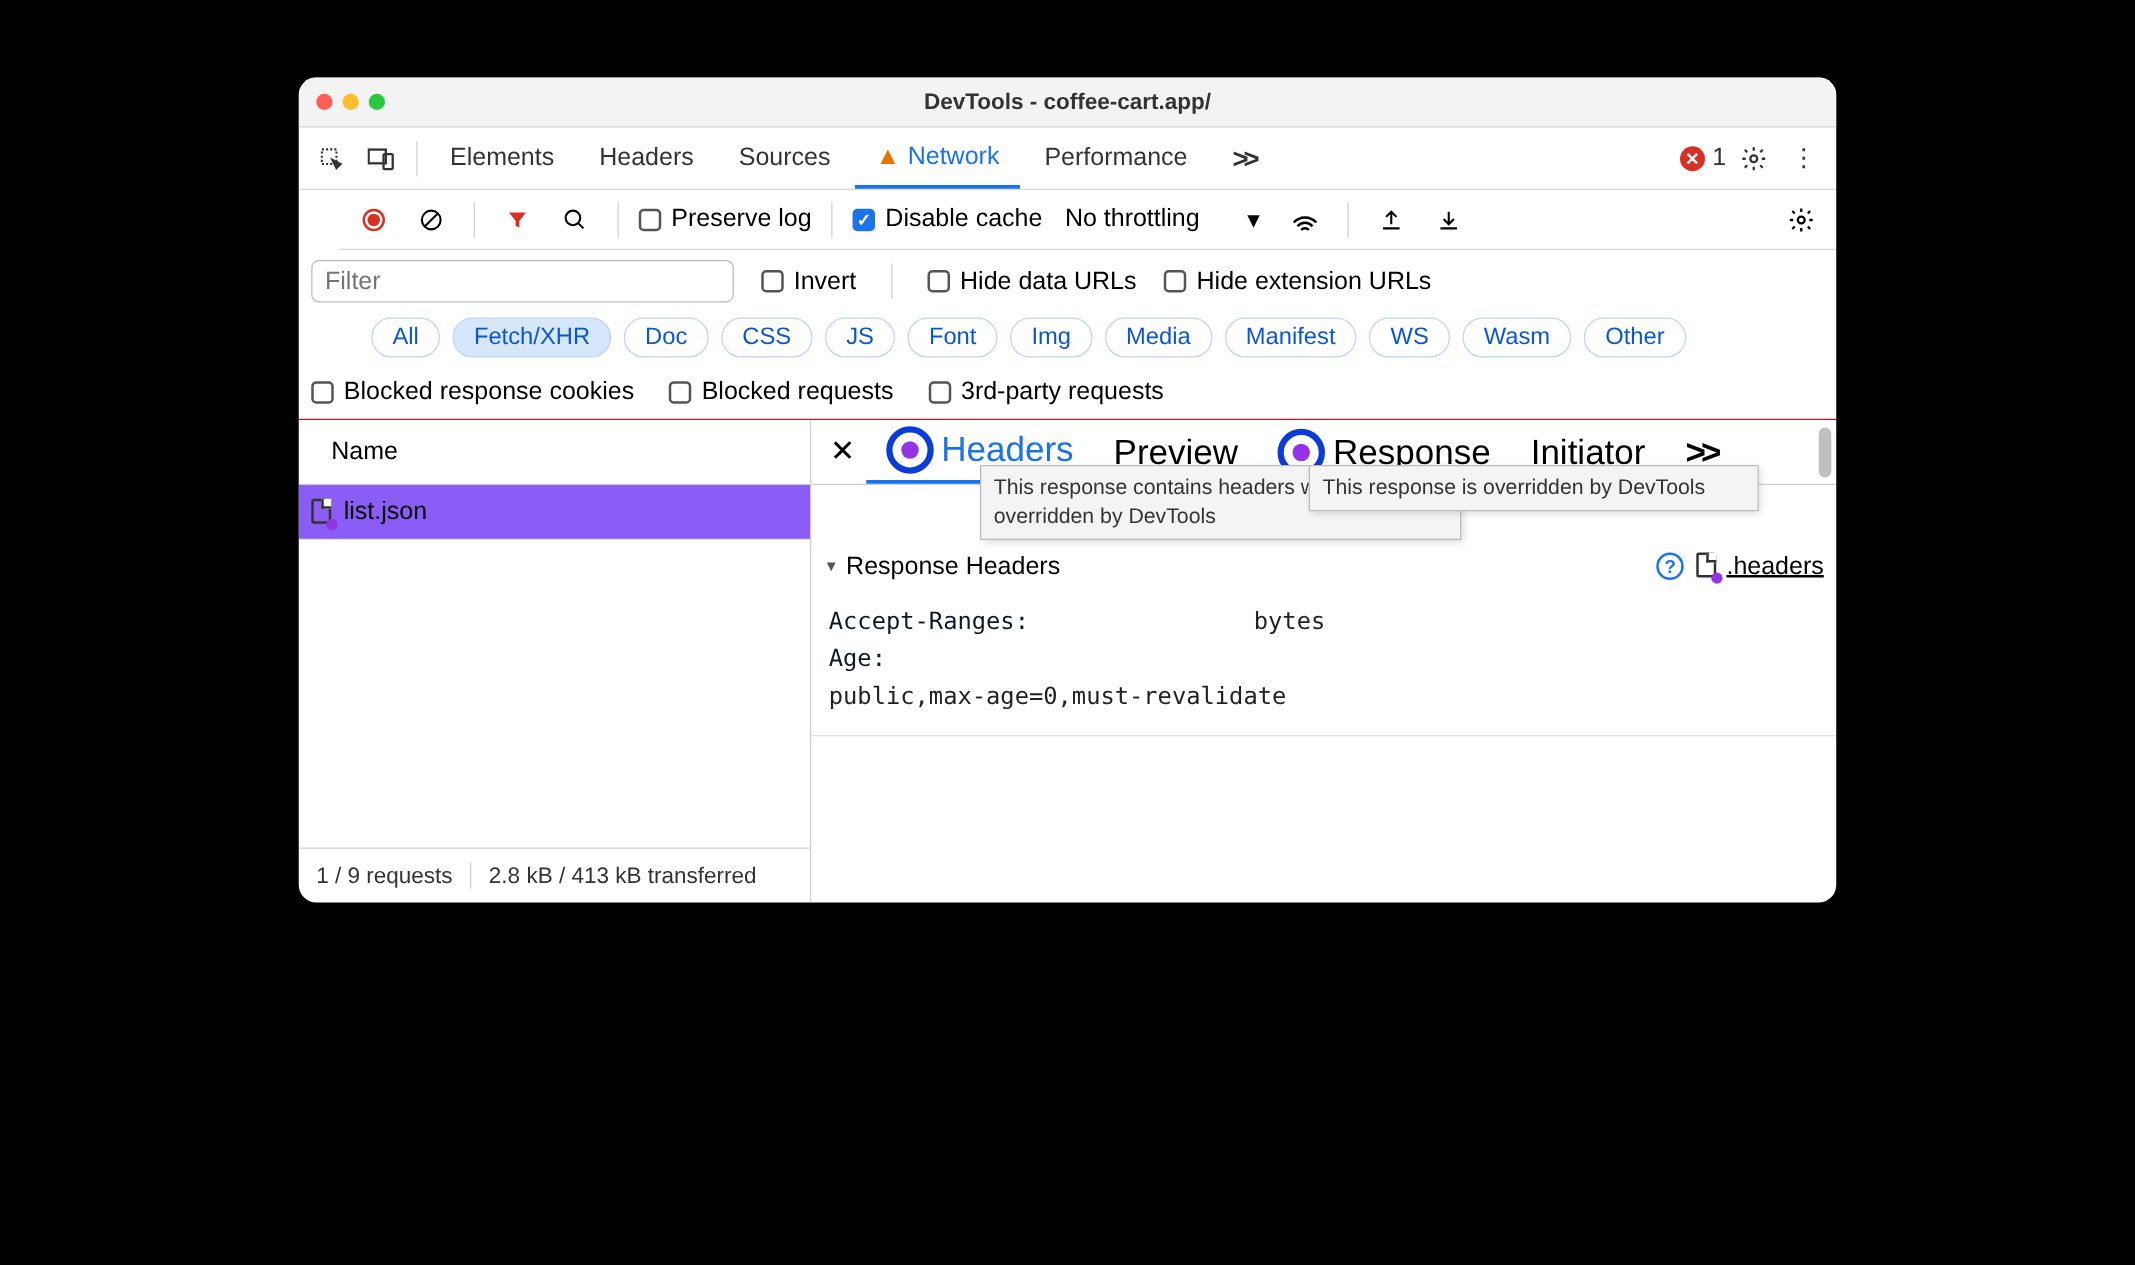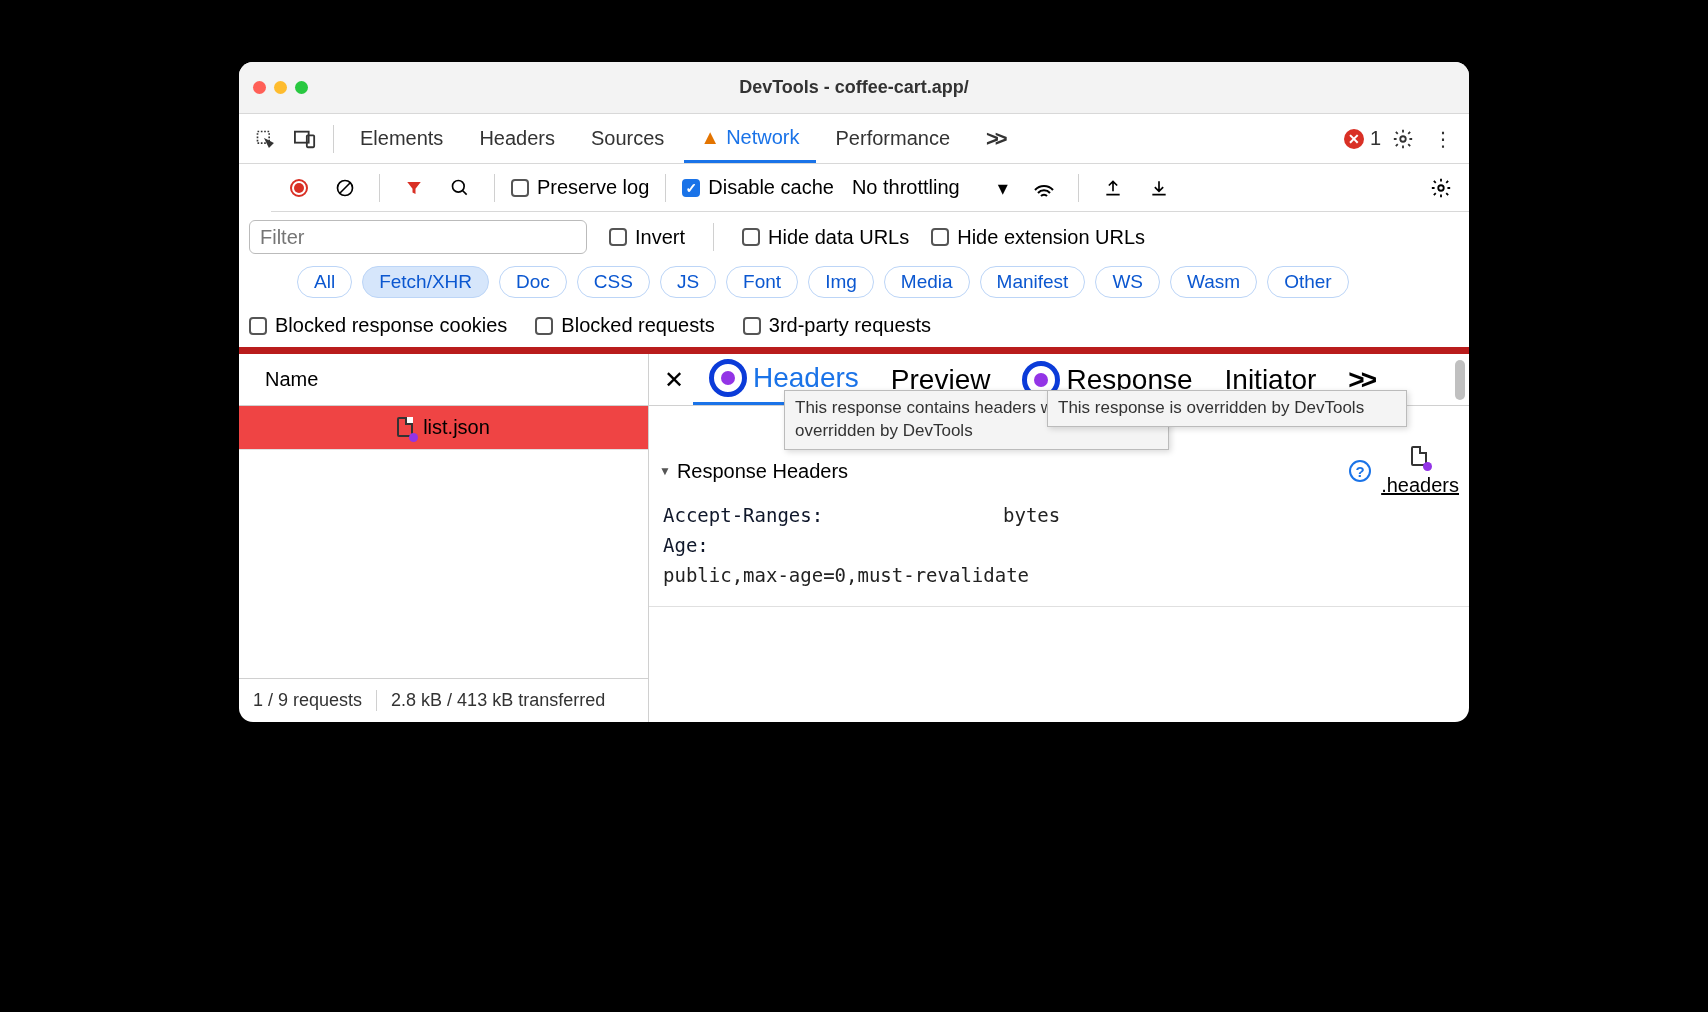--- a/index.html
+++ b/index.html
@@ -18,21 +18,21 @@
   height: 660px;
   background: #fff;
   border-radius: 14px;
   overflow: hidden;
   box-shadow: 0 20px 60px rgba(0,0,0,.55);
   display: flex;
   flex-direction: column;
   position: relative;
 }
 .titlebar {
-  height: 52px;
+  height: 40px;
   background: #f3f3f3;
   border-bottom: 1px solid #d8d8d8;
   display: flex;
   align-items: center;
   padding: 0 14px;
   position: relative;
 }
 .traffic { display: flex; gap: 8px; }
 .dot { width: 13px; height: 13px; border-radius: 50%; }
 .dot.red { background: #ff5f57; }
@@ -59,26 +59,26 @@
 .cb.checked { background:#1a73e8; border-color:#1a73e8; color:#fff; font-size:14px; font-weight:900; }
 .toolbar-label { display:flex; align-items:center; gap:8px; }
 .throttling { display:flex; align-items:center; gap:8px; padding:0 8px; }
 
 .filter-row { display:flex; align-items:center; gap:22px; padding:8px 10px; font-size:20px; }
 .filter-input { width:338px; height:34px; border:1px solid #bbb; border-radius:6px; padding:0 10px; font-size:20px; color:#888; }
 .chip-row { display:flex; gap:10px; padding:4px 10px 10px; flex-wrap:wrap;margin-left:48px; }
 .chip { border:1px solid #bcd5f7; color:#0b57d0; padding:4px 16px; border-radius:16px; font-size:19px; cursor:pointer; }
 .chip.selected { background:#d6e6fb; }
 
-.check-row { display:flex; align-items:center; gap:28px; padding:6px 10px 10px; font-size:20px; border-bottom:7px solid #b91c1c; }
+.check-row { display:flex; align-items:center; gap:28px; padding:6px 10px 10px; font-size:20px; border-bottom:1px solid #b91c1c; }
 
 .main { flex:1; display:flex; overflow:hidden; position:relative; }
 .left-pane { width:410px; border-right:1px solid #d0d0d0; display:flex; flex-direction:column; }
 .col-header { height:52px; display:flex; align-items:center; padding:0 26px; font-size:20px; border-bottom:1px solid #d0d0d0; }
-.req-row { height:44px; display:flex; align-items:center; padding:0 10px; gap:8px; font-size:20px; background:#ef4444; border-bottom:1px solid #e0e0e0;justify-content:center; }
+.req-row { height:44px; display:flex; align-items:center; padding:0 10px; gap:8px; font-size:20px; background:#8b5cf6; border-bottom:1px solid #e0e0e0; }
 .file-icon-wrap { position:relative; width:18px; height:22px; }
 .file-icon { width:16px; height:20px; border:2px solid #333; border-radius:2px 2px 2px 2px; position:relative; }
 .file-icon::before { content:''; position:absolute; right:-2px; top:-2px; width:6px; height:6px; background:#fff; border-left:2px solid #333; border-bottom:2px solid #333; }
 .purple-dot { position:absolute; width:9px; height:9px; background:#9334e6; border-radius:50%; bottom:-3px; right:-3px; }
 .status-row { height:44px; display:flex; align-items:center; font-size:18px; color:#333; border-top:1px solid #d0d0d0; }
 .status-seg { padding:0 14px; border-right:1px solid #d0d0d0; white-space:nowrap; }
 
 .right-pane { flex:1; display:flex; flex-direction:column; overflow:hidden; }
 .detail-tabs { height:52px; display:flex; align-items:center; border-bottom:1px solid #d0d0d0; gap:0; padding-left:6px; }
 .close-x { width:38px; height:38px; display:flex; align-items:center; justify-content:center; font-size:24px; cursor:pointer; }
@@ -90,21 +90,21 @@
 .tooltip { position:absolute; background:#f4f4f4; border:1px solid #bbb; padding:6px 10px; font-size:17px; color:#333; box-shadow:2px 2px 6px rgba(0,0,0,.15); z-index:10; line-height:1.35; }
 .tooltip.a { left:135px; top:36px; width:385px; }
 .tooltip.b { left:398px; top:36px; width:360px; }
 
 .section { border-bottom:1px solid #e0e0e0; }
 .section-head { height:46px; display:flex; align-items:center; padding:0 10px; gap:8px; font-size:20px; font-weight:500; justify-content:space-between; }
 .section-left { display:flex; align-items:center; gap:6px; }
 .tri { font-size:12px; color:#555; }
 .section-right { display:flex; align-items:center; gap:10px; }
 .help-q { width:22px; height:22px; border:2px solid #1a73e8; color:#1a73e8; border-radius:50%; display:flex; align-items:center; justify-content:center; font-size:15px; font-weight:700; }
-.hdrfile { display:flex; align-items:center; gap:6px; text-decoration:underline;flex-direction:column; }
+.hdrfile { display:flex; align-items:flex-start; gap:6px; text-decoration:underline; }
 .headers-body { padding:6px 0 16px 14px; font-family:"SF Mono",Menlo,monospace; font-size:19px; }
 .hdr-line { display:flex; padding:4px 0; }
 .hdr-key { color:#0f172a; width:340px; }
 .hdr-val { color:#222; flex:1; }
 
 .scrollbar-thumb { position:absolute; right:4px; top:56px; width:10px; height:40px; background:#c0c0c0; border-radius:5px; }
 .warn-tri { color:#e37400; }
 svg { stroke:currentColor; fill:none; stroke-width:2; }
 </style>
 </head>

